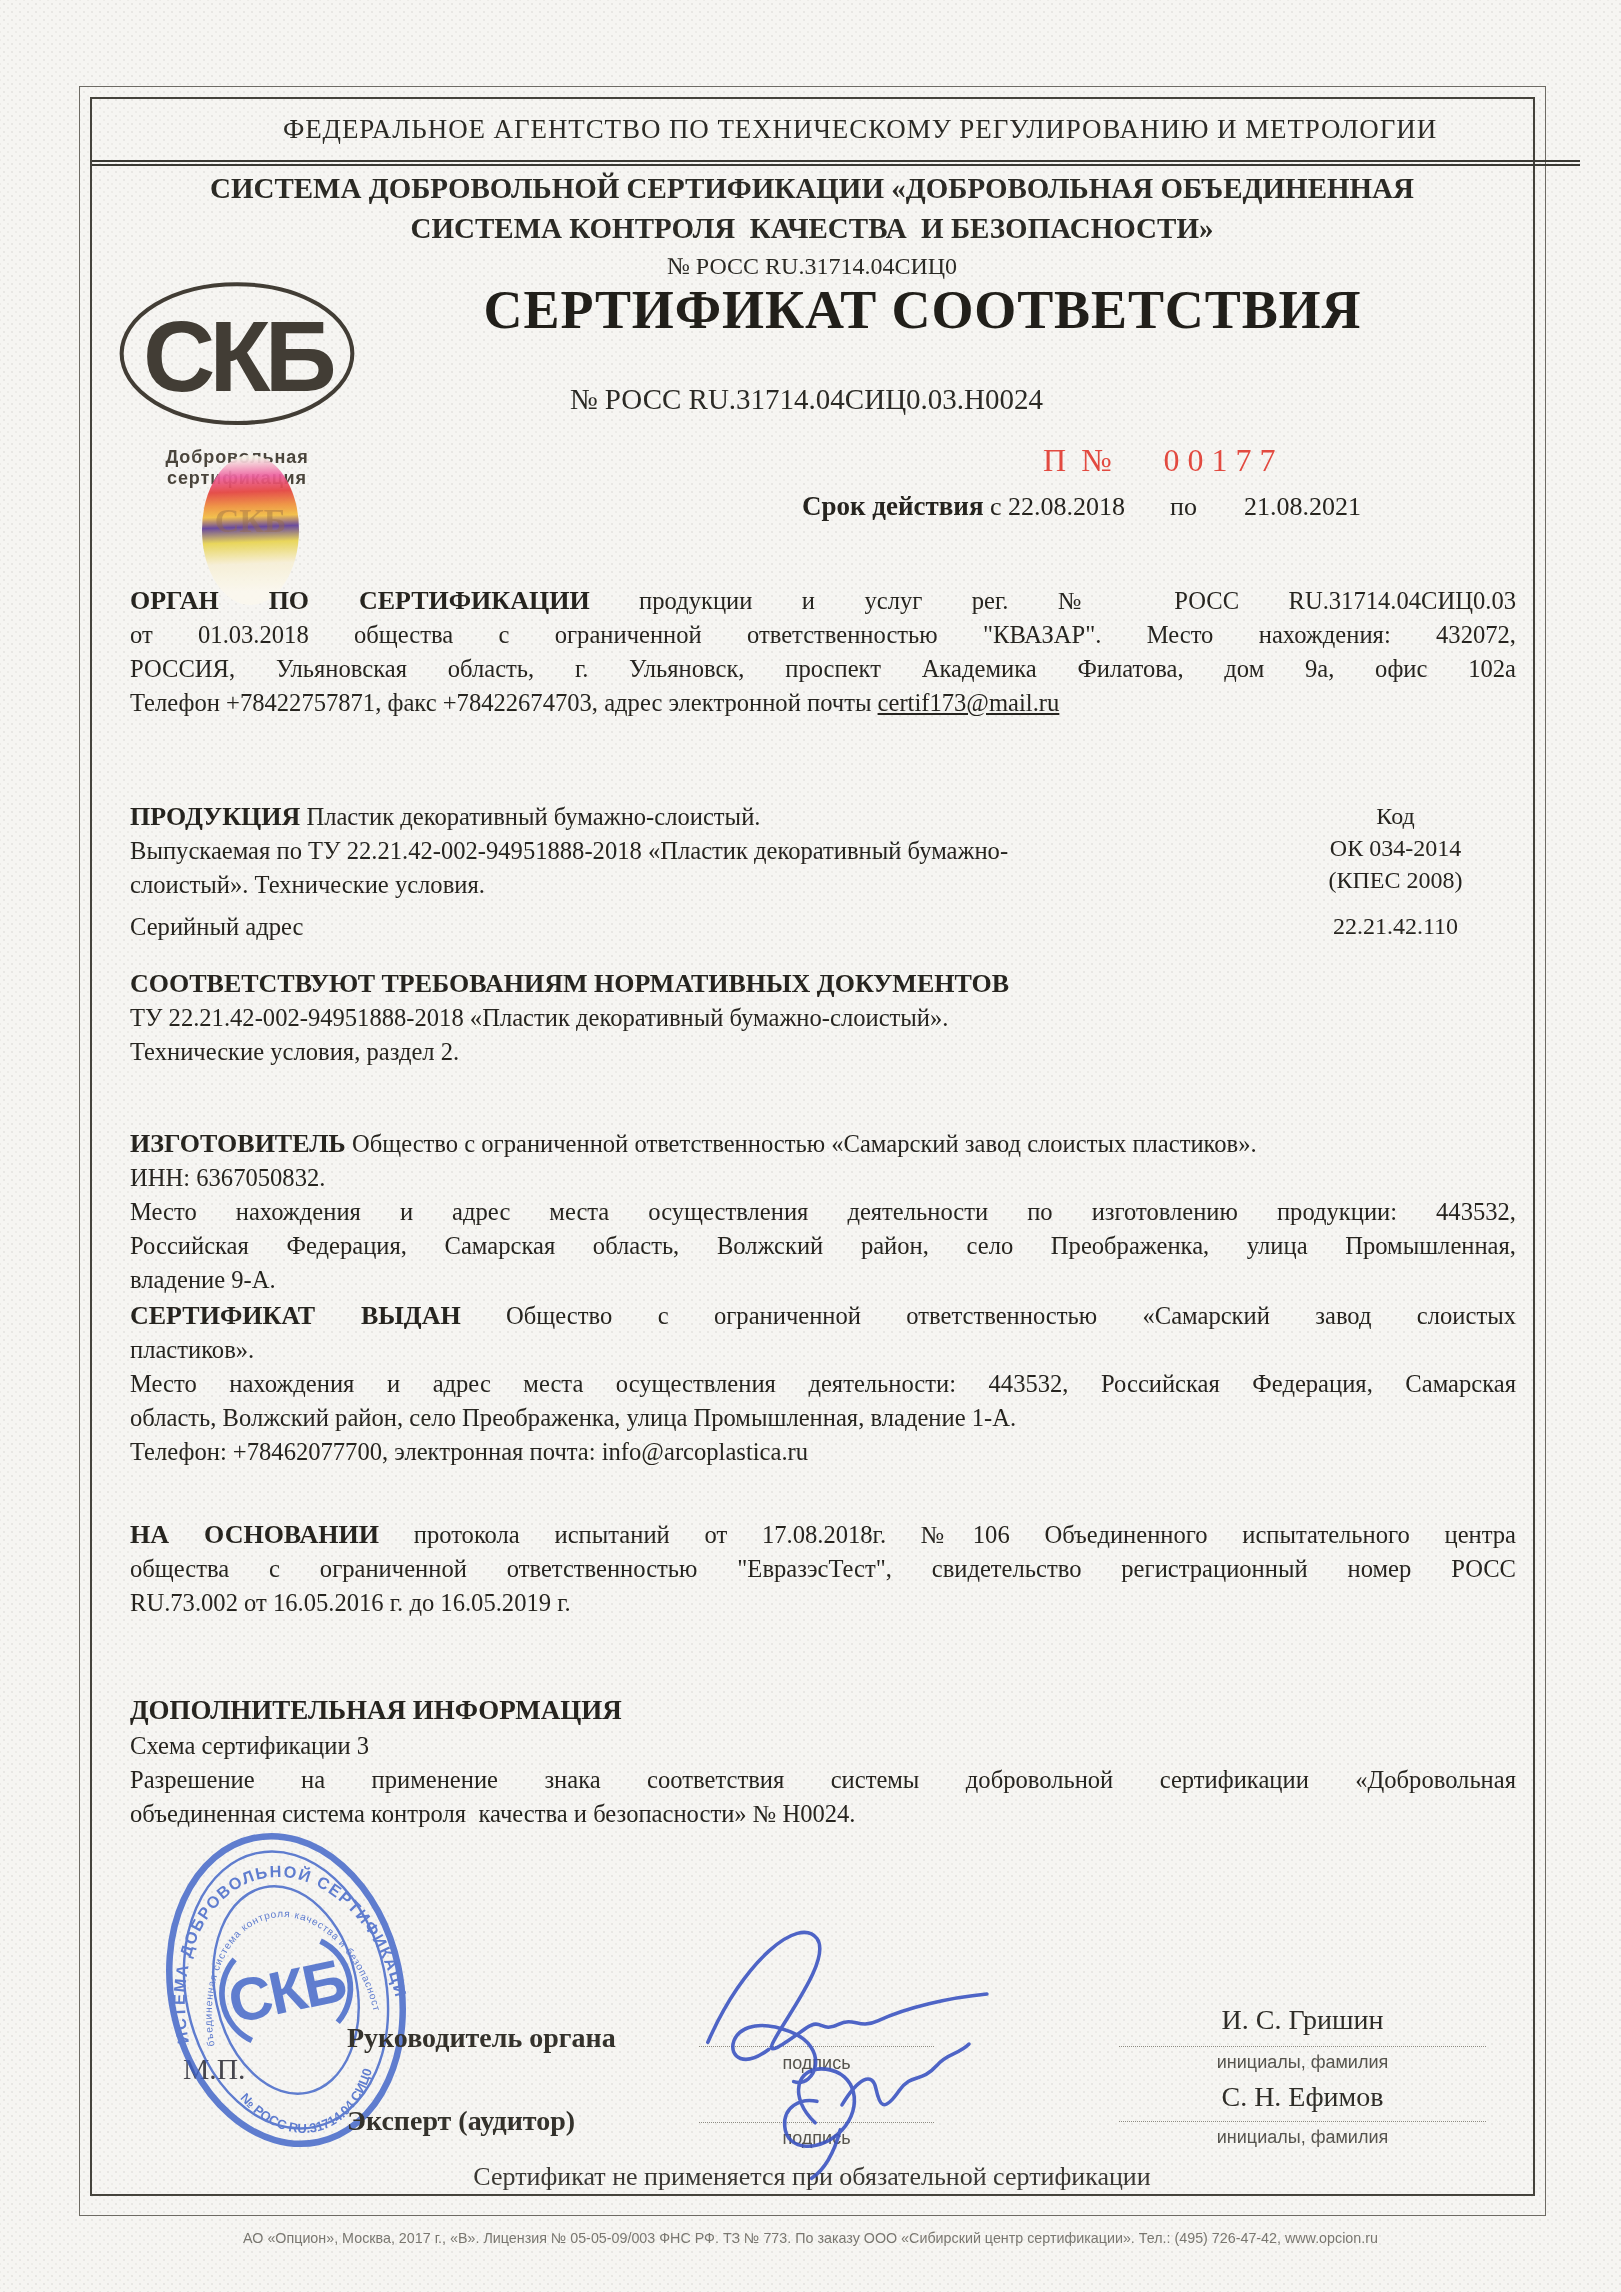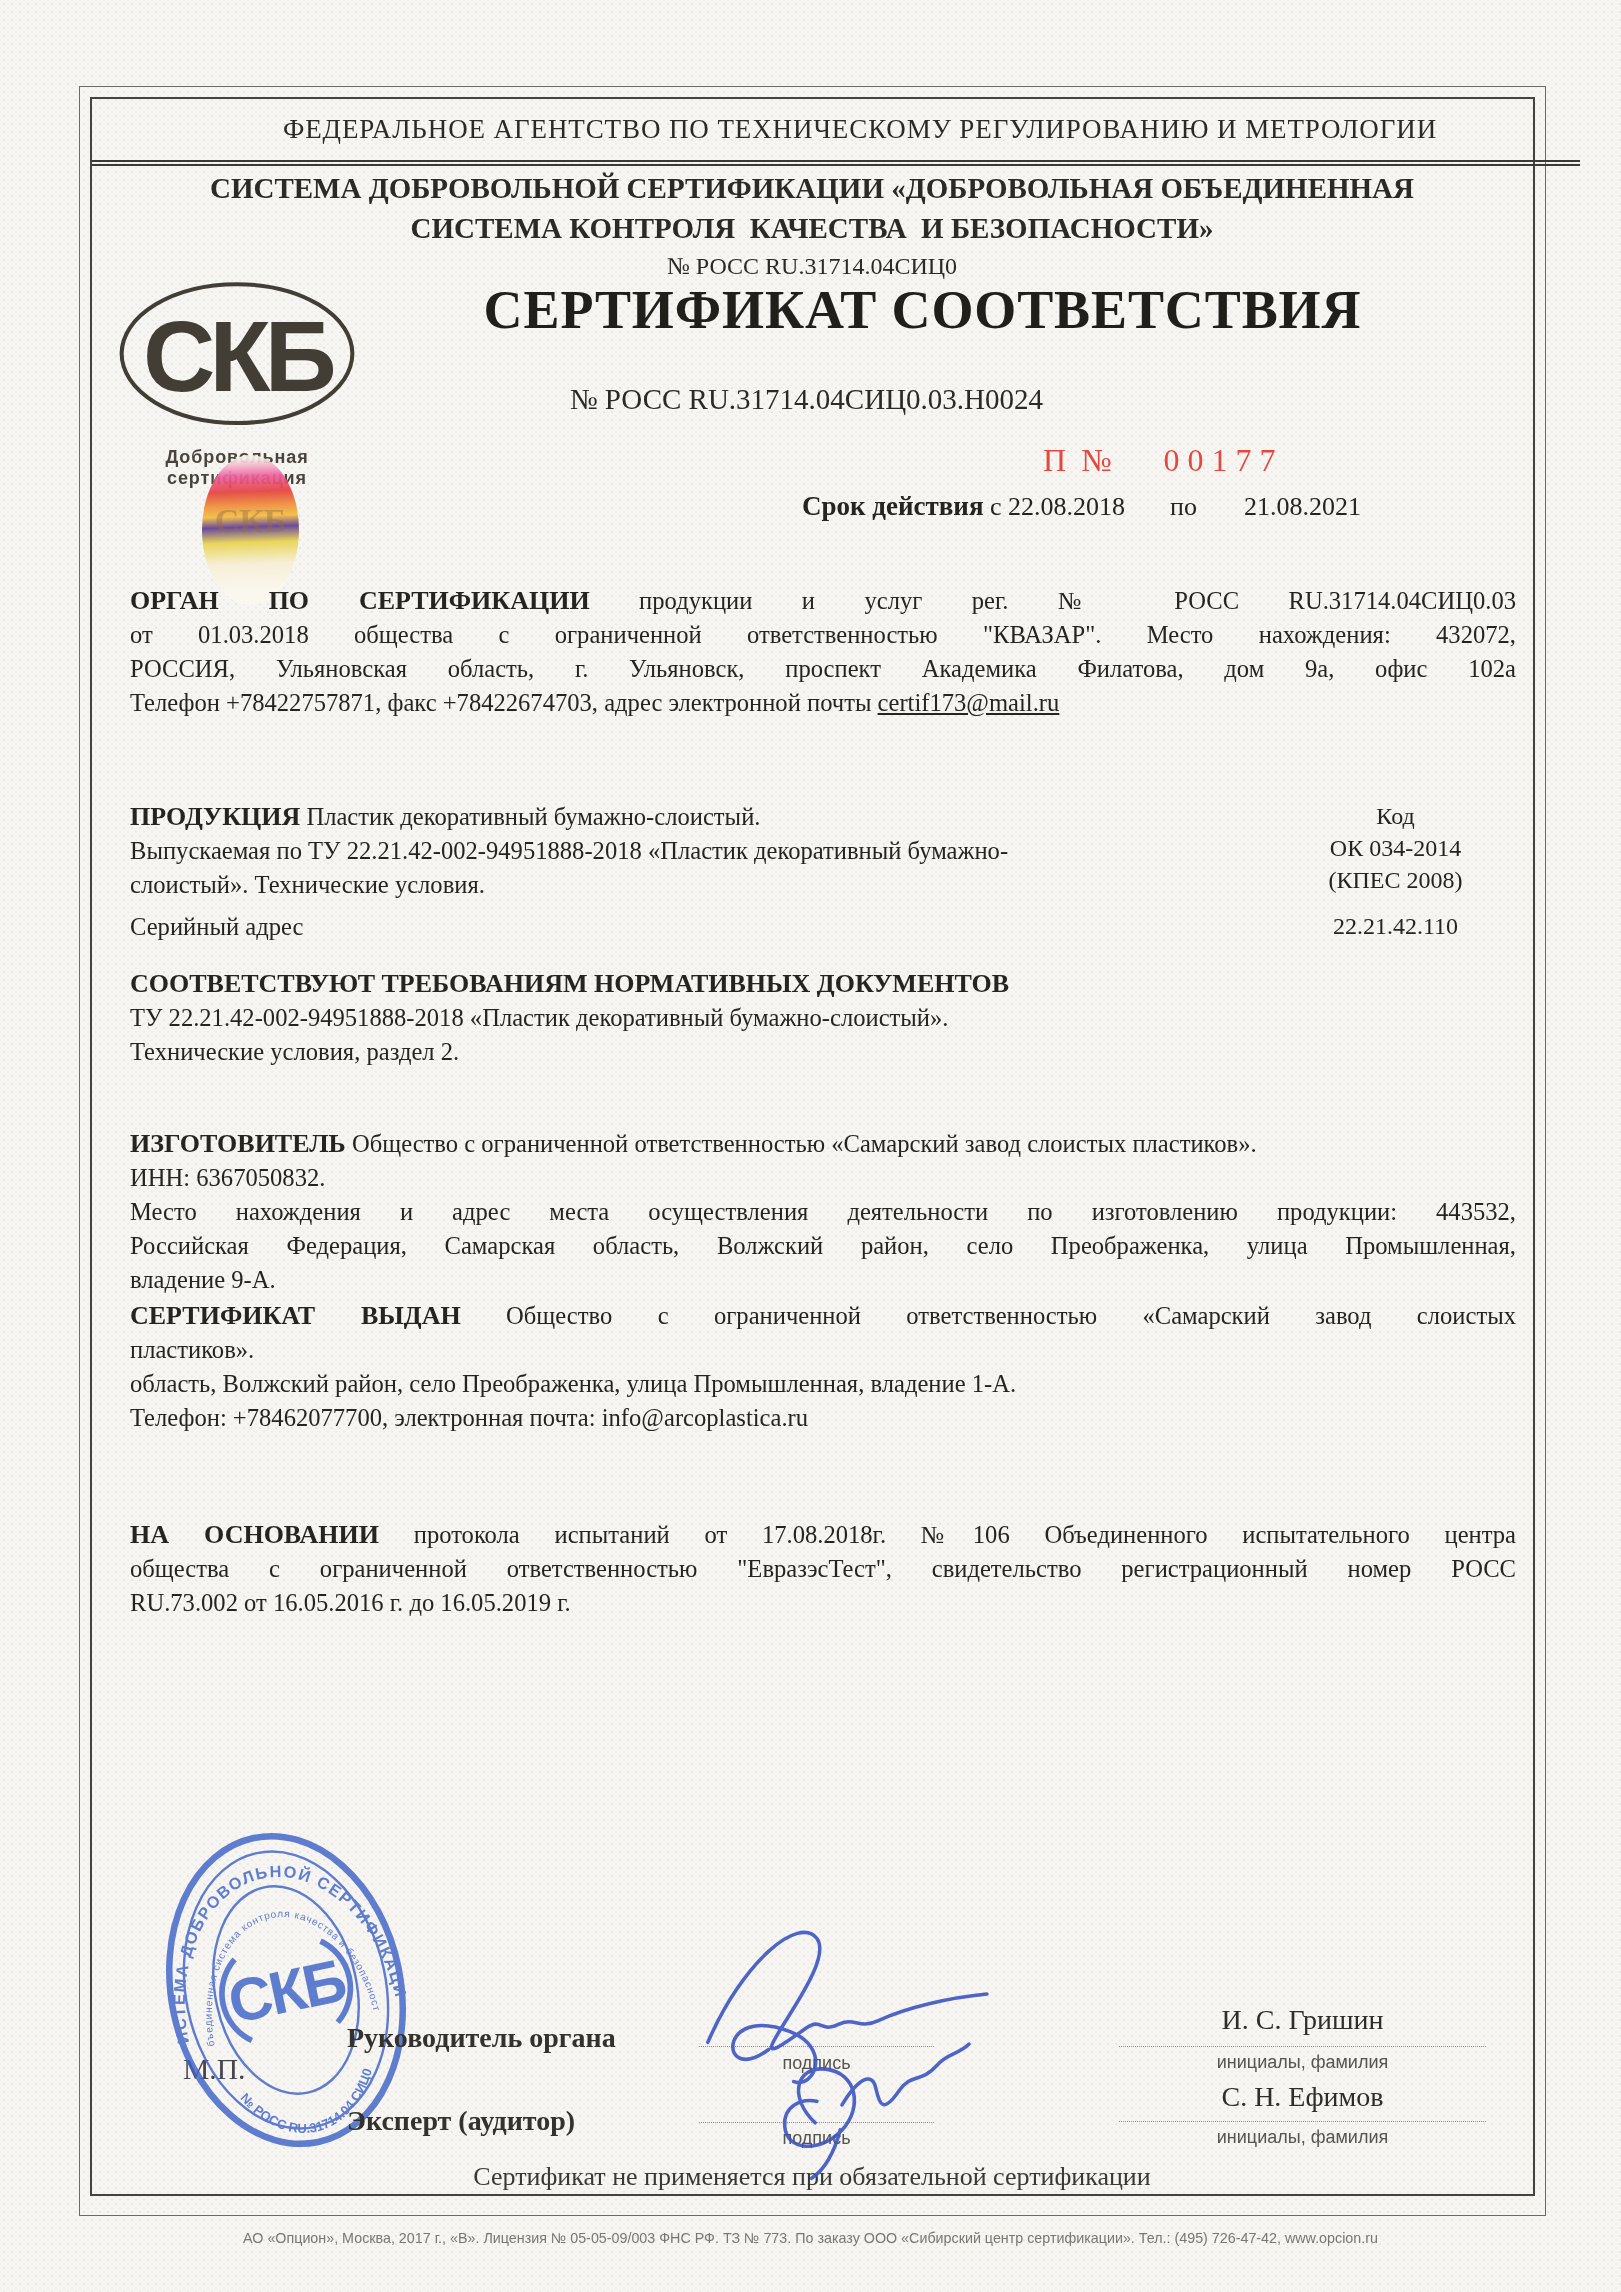--- a/index.html
+++ b/index.html
@@ -132,30 +132,37 @@
     <div><span class="lead">ИЗГОТОВИТЕЛЬ</span> <span>Общество с ограниченной ответственностью «Самарский завод слоистых пластиков».</span></div>
     <div>ИНН: 6367050832.</div>
     <div class="jl">Место нахождения и адрес места осуществления деятельности по изготовлению продукции: 443532,</div>
     <div class="jl">Российская Федерация, Самарская область, Волжский район, село Преображенка, улица Промышленная,</div>
     <div>владение 9-А.</div>
   </div>
 
   <div class="abs block" style="top:1299px;">
     <div class="jl"><span class="lead">СЕРТИФИКАТ ВЫДАН</span> <span>Общество с ограниченной ответственностью «Самарский завод слоистых</span></div>
     <div>пластиков».</div>
+    <div class="jl">Место нахождения и адрес места осуществления деятельности: 443532, Российская Федерация, Самарская</div>
     <div>область, Волжский район, село Преображенка, улица Промышленная, владение 1-А.</div>
     <div>Телефон: +78462077700, электронная почта: info@arcoplastica.ru</div>
   </div>
 
   <div class="abs block" style="top:1518px;">
     <div class="jl"><span class="lead">НА ОСНОВАНИИ</span> <span>протокола испытаний от 17.08.2018г. №106 Объединенного испытательного центра</span></div>
     <div class="jl">общества с ограниченной ответственностью "ЕвразэсТест", свидетельство регистрационный номер РОСС</div>
     <div>RU.73.002 от 16.05.2016 г. до 16.05.2019 г.</div>
   </div>
 
+  <div class="abs block" style="top:1691px;">
+    <div class="sec-h" style="font-size:27px;line-height:38px;">ДОПОЛНИТЕЛЬНАЯ ИНФОРМАЦИЯ</div>
+    <div>Схема сертификации 3</div>
+    <div class="jl">Разрешение на применение знака соответствия системы добровольной сертификации «Добровольная</div>
+    <div style="white-space:pre-wrap;">объединенная система контроля  качества и безопасности» № Н0024.</div>
+  </div>
 
   <div class="abs mp">М.П.</div>
   <div class="abs stamp">
     <svg width="244" height="326" viewBox="0 0 300 400">
       <defs>
         <path id="arcOuter" d="M 20,240 A 130,180 0 1 1 280,240" fill="none"></path>
         <path id="arcInner" d="M 50,252 A 100,142 0 1 1 250,252" fill="none"></path>
         <path id="arcBottom" d="M 46,228 A 104,150 0 0 0 254,228" fill="none"></path>
       </defs>
       <ellipse cx="150" cy="200" rx="141" ry="191" fill="none" stroke="#3f63c8" stroke-width="8"></ellipse>

